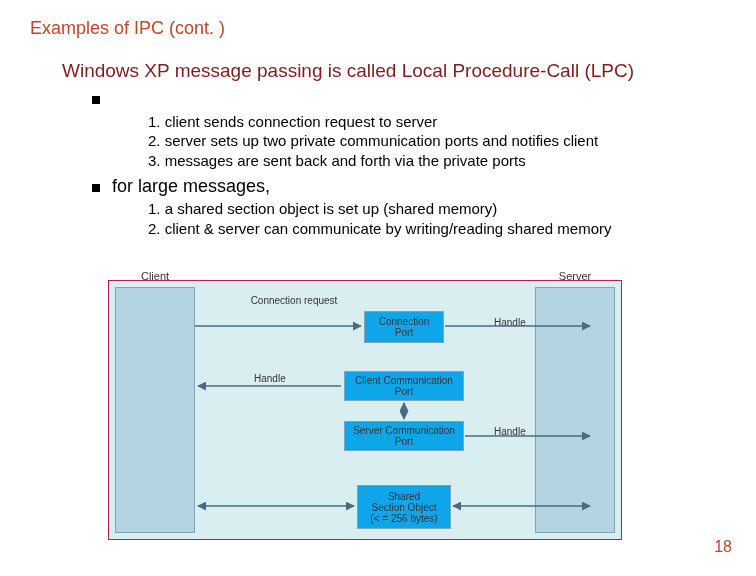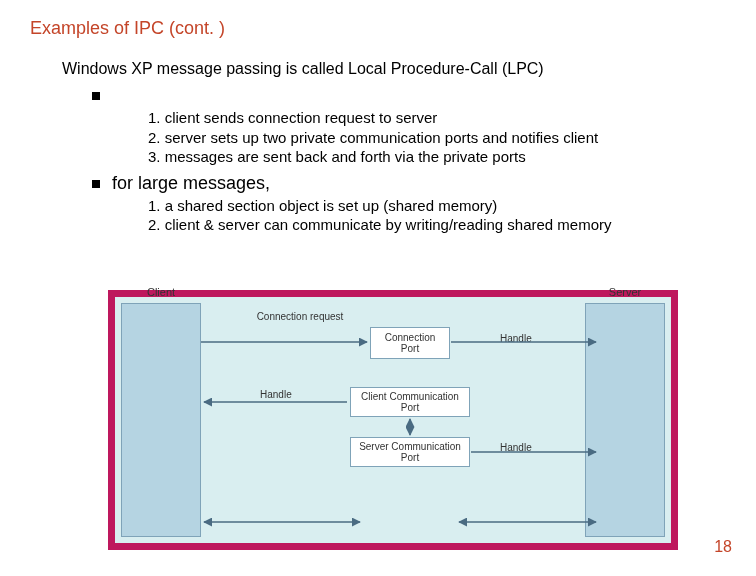--- a/index.html
+++ b/index.html
@@ -1,31 +1,31 @@
 <!DOCTYPE html>
 <html><head>
 <meta charset="utf-8">
 <style>
   * { box-sizing: border-box; margin: 0; padding: 0; }
   body { width: 756px; height: 576px; background: #fff; font-family: Arial, Helvetica, sans-serif; position: relative; overflow: hidden; }
   .title { color: #c44529; font-size: 18px; font-weight: normal; margin: 18px 0 0 30px; }
   .content { margin: 20px 0 0 62px; }
-  .intro { font-size: 16px; color: #000000; line-height: 1.25; max-width: 640px; }
+  .intro { font-size: 19px; color: #7f1d1d; line-height: 1.25; max-width: 640px; }
   .bullet-row { margin: 6px 0 0 30px; font-size: 18px; }
   .bullet-row .sq { display: inline-block; width: 8px; height: 8px; background: #000; vertical-align: middle; margin-right: 12px; }
   .numlist { margin: 2px 16px 0 86px; font-size: 15px; line-height: 1.3; }
   .numlist div { white-space: nowrap; }
   .page-num { position: absolute; bottom: 20px; right: 24px; color: #c44529; font-size: 16px; }
-  .diagram-wrap { position: absolute; left: 108px; top: 290px; width: 570px; height: 260px; border: 7px solid #be185d; background: #fff; }
+  .diagram-wrap { position: absolute; left: 108px; top: 280px; width: 514px; height: 260px; border: 1px solid #be185d; background: #fff; }
   .diagram-inner { position: absolute; inset: 0; background: #d9eef0; }
   .client-rect, .server-rect { position: absolute; top: 6px; bottom: 6px; width: 80px; background: #b5d4e2; border: 1px solid #7fa3b8; }
   .client-rect { left: 6px; }
   .server-rect { right: 6px; margin-left: 31px; }
   .rect-label { position: absolute; top: -18px; left: 0; right: 0; text-align: center; font-size: 11px; color: #333; }
-  .box { position: absolute; background: #ffffff; border: 1px solid #7fa3b8; text-align: center; font-size: 10px; color: #333; display: flex; flex-direction: column; justify-content: center; align-items: center; padding: 2px 4px; line-height: 1.1; }
+  .box { position: absolute; background: #0ea5e9; border: 1px solid #7fa3b8; text-align: center; font-size: 10px; color: #333; display: flex; flex-direction: column; justify-content: center; align-items: center; padding: 2px 4px; line-height: 1.1; }
   .arrow-label { position: absolute; font-size: 10px; color: #333; text-align: center; }
   svg { position: absolute; inset: 0; width: 100%; height: 100%; overflow: visible; }
 </style>
 </head>
 <body>
 
 <h1 class="title">Examples of IPC (cont. )</h1>
 
 <div class="content">
   <div class="intro">Windows XP message passing is called Local Procedure-Call (LPC)</div>
@@ -60,20 +60,25 @@
 
     <div class="box" style="left:255px; top:30px; width:80px; height:32px;">
       <span>Connection Port</span>
     </div>
     <div class="box" style="left:235px; top:90px; width:120px; height:30px;">
       <span>Client Communication Port</span>
     </div>
     <div class="box" style="left:235px; top:140px; width:120px; height:30px;">
       <span>Server Communication Port</span>
     </div>
+    <div class="box" style="left:248px; top:204px; width:94px; height:44px;">
+      <span>Shared</span>
+      <span>Section Object</span>
+      <span>(&lt; = 256 bytes)</span>
+    </div>
 
     <div class="arrow-label" style="left:140px; top:14px; width:90px;">Connection request</div>
     <div class="arrow-label" style="left:385px; top:36px;">Handle</div>
     <div class="arrow-label" style="left:145px; top:92px;">Handle</div>
     <div class="arrow-label" style="left:385px; top:145px;">Handle</div>
 
     <svg>
       <defs>
         <marker id="ah" viewBox="0 0 10 10" refX="9" refY="5" markerWidth="6" markerHeight="6" orient="auto-start-reverse">
           <path d="M 0 0 L 10 5 L 0 10 z" fill="#4a6b82"></path>

